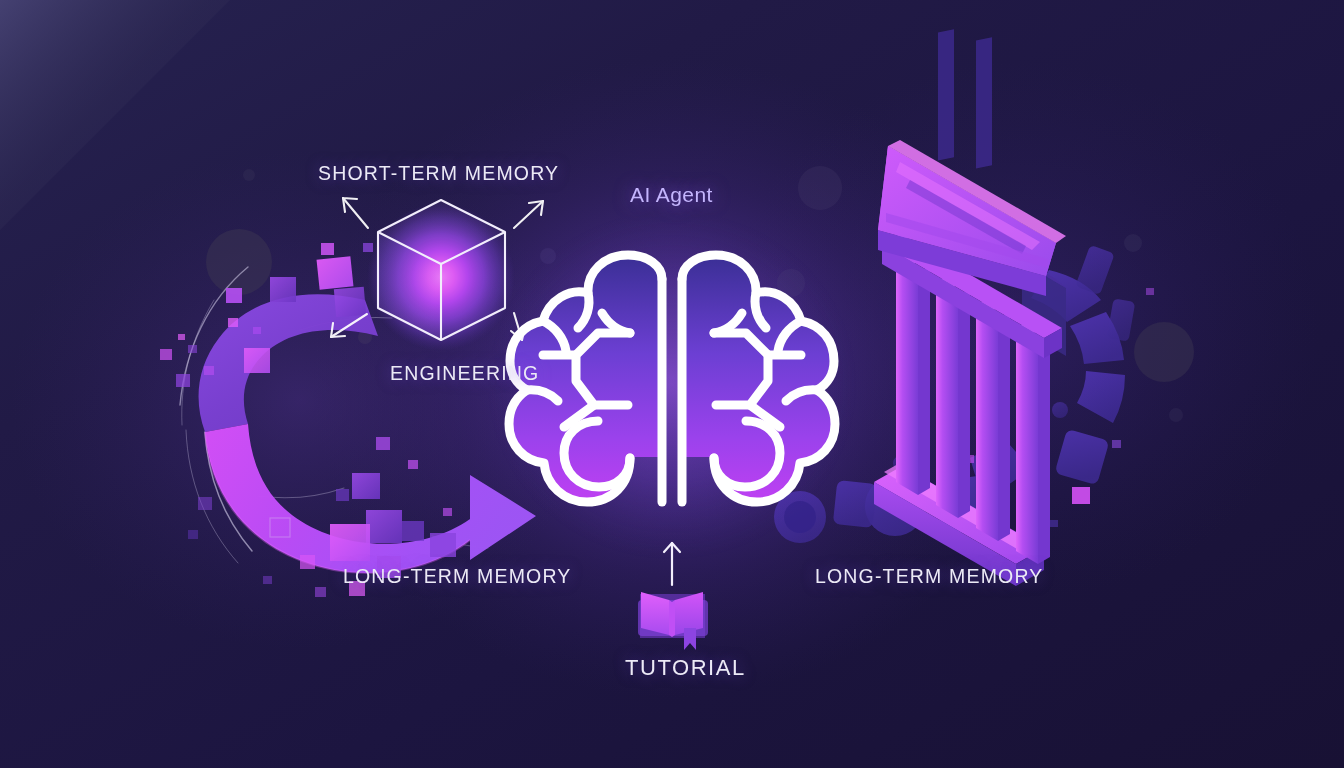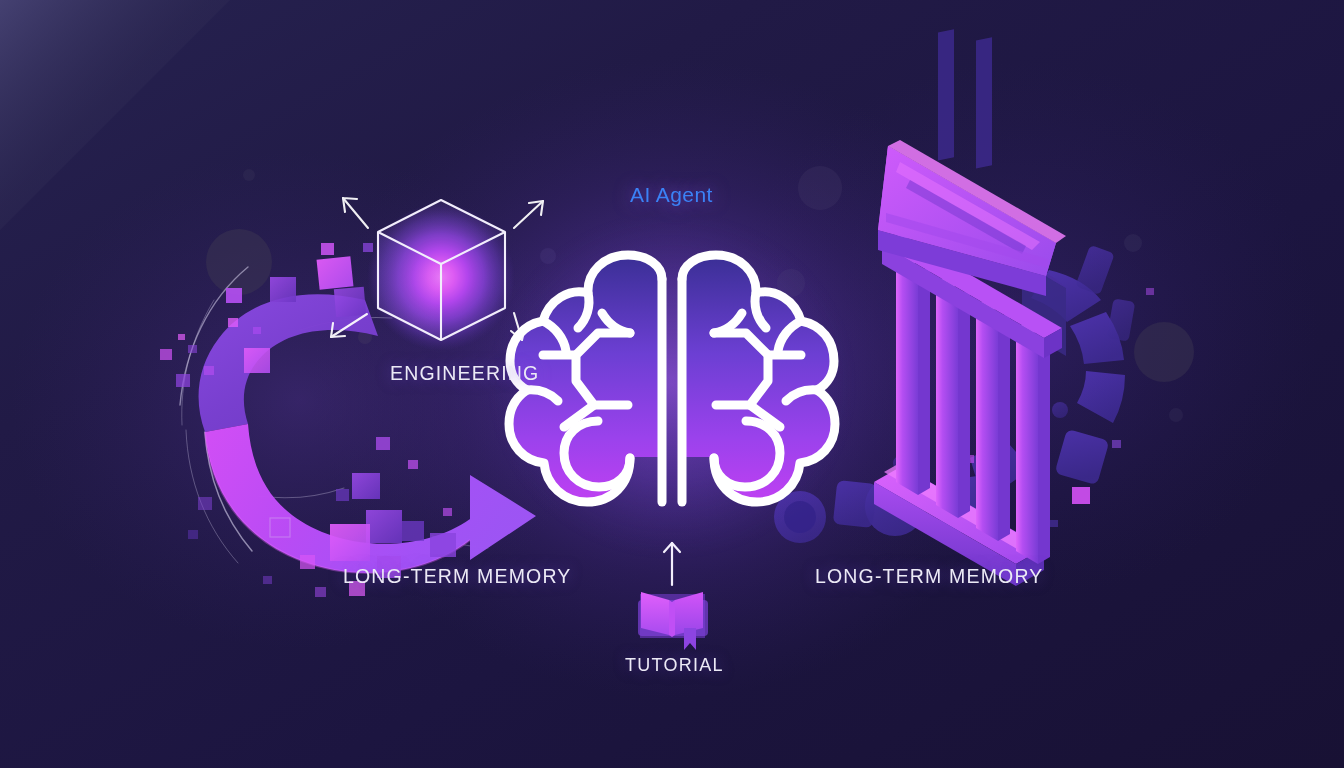--- a/index.html
+++ b/index.html
@@ -24,24 +24,24 @@
     letter-spacing:0.045em;
     white-space:nowrap;
     text-shadow:0 0 14px rgba(120,80,220,.55);
     user-select:none;
   }
   .lbl-caps{font-size:19.5px;font-weight:400;letter-spacing:.06em;}
   #lbl-stm{left:318px;top:162px;}
   #lbl-eng{left:390px;top:362px;}
   #lbl-ltm-left{left:343px;top:565px;}
   #lbl-ltm-right{left:815px;top:565px;}
-  #lbl-tutorial{left:625px;top:655px;font-size:18px;letter-spacing:.07em;}
+  #lbl-tutorial{left:625px;top:655px;font-size:22px;letter-spacing:.07em;}
   #lbl-aiagent{
     left:630px;top:183px;font-size:21px;font-weight:400;letter-spacing:.02em;
-    color:#3b82f6;text-shadow:0 0 18px rgba(150,100,240,.7);
+    color:#c4b5fd;text-shadow:0 0 18px rgba(150,100,240,.7);
   }
 </style>
 </head>
 <body>
 
 <div id="stage">
 
   <svg class="layer" viewBox="0 0 1344 768">
     <defs>
       <linearGradient id="bgGrad" x1="0" y1="0" x2="1" y2="1">
@@ -477,20 +477,21 @@
       <path d="M641,592 L669,600 L669,635 L641,628 Z" fill="url(#bookL)"></path>
 
       <path d="M703,592 L675,600 L675,635 L703,628 Z" fill="url(#bookR)"></path>
 
       <path d="M669,600 L672,602 L675,600 L675,635 L672,637 L669,635 Z" fill="#c04ff5"></path>
 
       <path d="M684,628 L696,628 L696,650 L690,643 L684,650 Z" fill="#8d44e2"></path>
     </g>
   </svg>
 
+  <div class="lbl lbl-caps" id="lbl-stm">SHORT-TERM MEMORY</div>
 
   <div class="lbl lbl-caps" id="lbl-eng">ENGINEERING</div>
 
   <div class="lbl lbl-caps" id="lbl-ltm-left">LONG-TERM MEMORY</div>
 
   <div class="lbl lbl-caps" id="lbl-ltm-right">LONG-TERM MEMORY</div>
 
   <div class="lbl" id="lbl-tutorial">TUTORIAL</div>
 
   <div class="lbl" id="lbl-aiagent">AI Agent</div>

